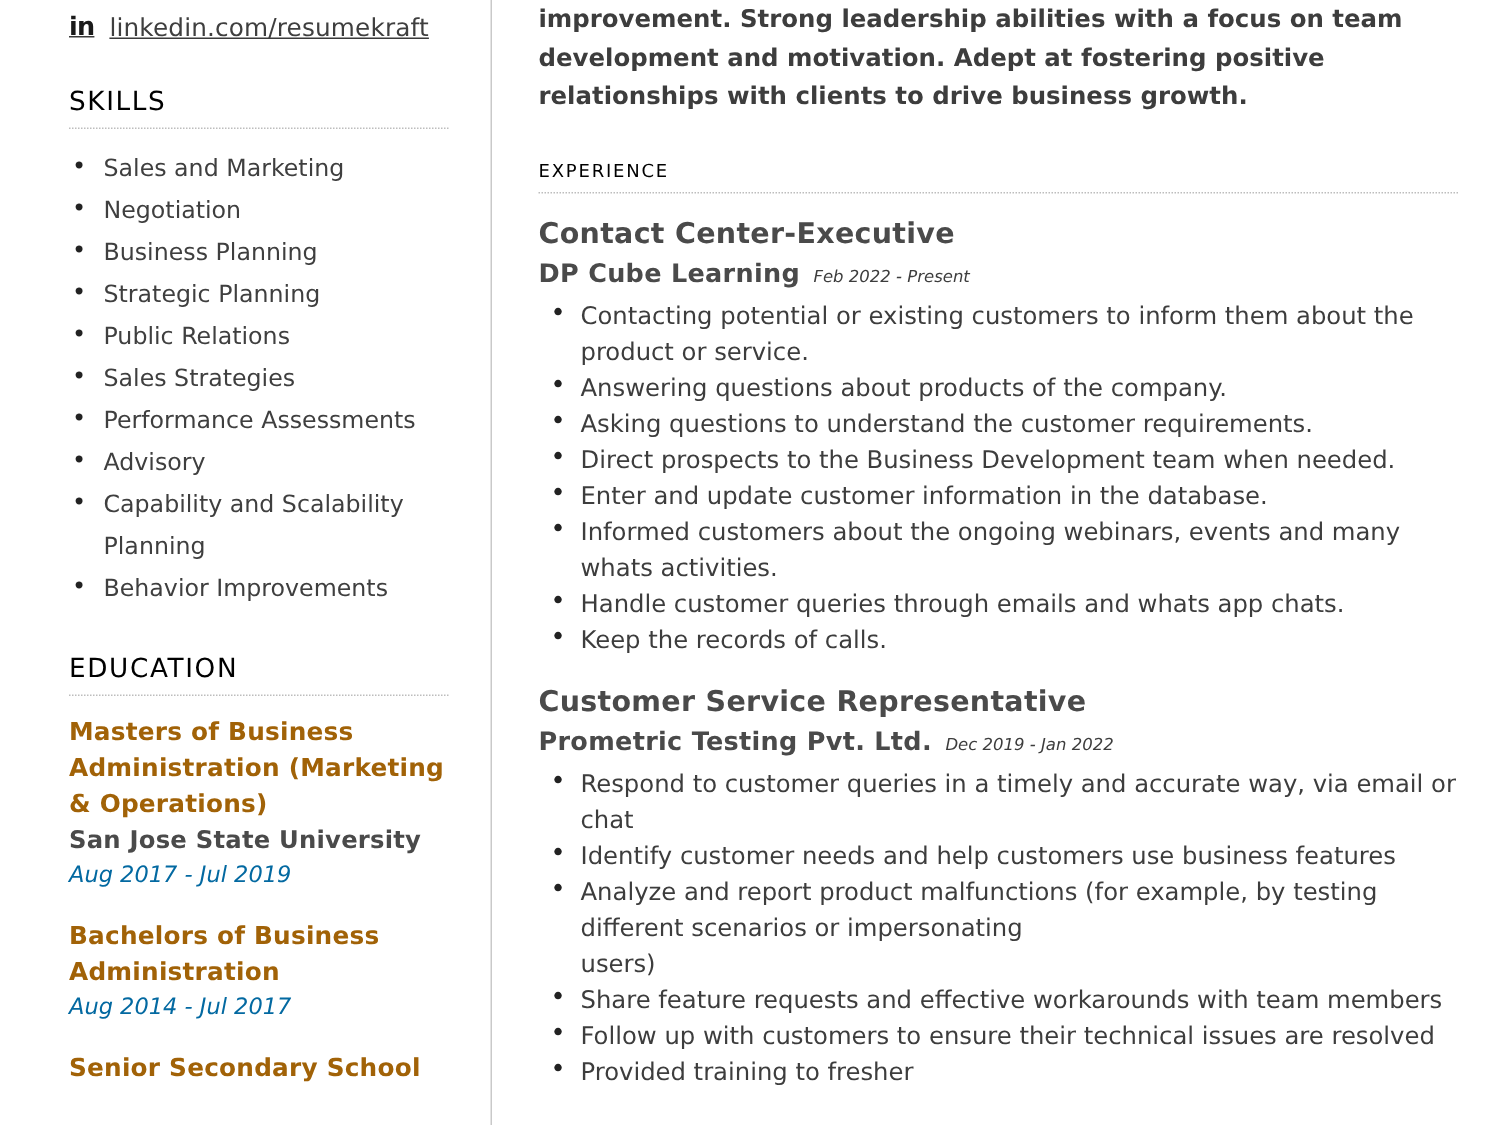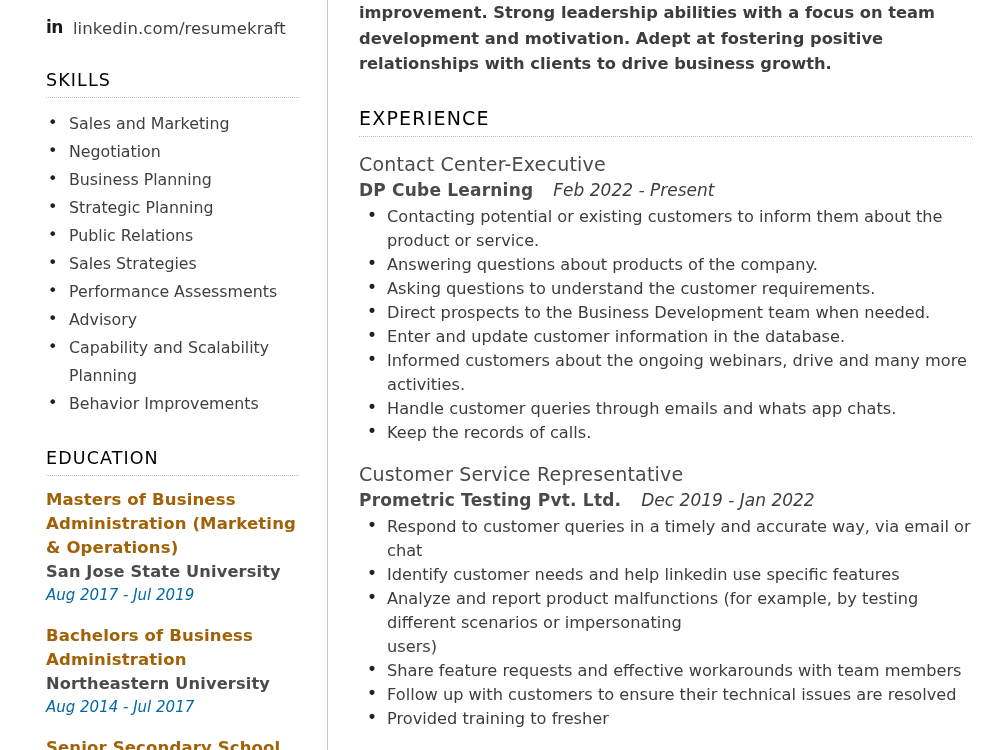--- a/index.html
+++ b/index.html
@@ -26,25 +26,26 @@
   .sidebar {
     width: 328px;
     box-sizing: border-box;
     padding: 0 28px 0 46px;
     border-right: 1px solid #c9c9c9;
     position: relative;
     overflow: hidden;
   }
   .contact-line {
     display: flex;
-    align-items: center;
+    align-items: flex-end;
     gap: 10px;
-    margin-top: 16px;
+    margin-top: 4px;
     padding-top: 0;
     height: 24px;
+    text-decoration: underline;
   }
   .li-icon {
     font-weight: bold;
     font-size: 17px;
     color: #1a1a1a;
     letter-spacing: -0.5px;
     font-family: "DejaVu Sans", sans-serif;
     line-height: 1;
     position: relative;
     top: -1px;
@@ -121,47 +122,47 @@
   }
   .summary {
     font-size: 16.3px;
     line-height: 25.5px;
     color: #3d3d3d;
     margin: 0;
     padding-top: 0;
     font-weight: bold;
   }
   .main .sec-head {
-    font-size: 19px;
+    font-size: 12px;
     letter-spacing: 1.2px;
   }
   .main .sec-rule { margin-bottom: 14px; }
   .job { margin-bottom: 16px; }
   .job-title {
     font-size: 19px;
     color: #4a4a4a;
-    font-weight: 400;
+    font-weight: 700;
     line-height: 27px;
     letter-spacing: 0.2px;
   }
   .job-meta {
     line-height: 25px;
     margin-bottom: 2px;
   }
   .job-company {
     font-size: 17px;
     font-weight: bold;
     color: #4a4a4a;
     letter-spacing: 0.2px;
   }
   .job-dates {
-    font-size: 17px;
+    font-size: 11px;
     font-style: italic;
     color: #3d3d3d;
-    margin-left: 20px;
+    margin-left: 9px;
   }
   ul.bullets {
     list-style: none;
     margin: 0;
     padding: 0;
   }
   ul.bullets li {
     position: relative;
     padding-left: 28px;
     font-size: 16.2px;
@@ -209,21 +210,20 @@
     <div class="sec-rule"></div>
 
     <div class="edu-item">
       <div class="edu-degree">Masters of Business Administration (Marketing &amp; Operations)</div>
       <div class="edu-school">San Jose State University</div>
       <div class="edu-dates">Aug 2017 - Jul 2019</div>
     </div>
 
     <div class="edu-item">
       <div class="edu-degree">Bachelors of Business Administration</div>
-      <div class="edu-school">Northeastern University</div>
       <div class="edu-dates">Aug 2014 - Jul 2017</div>
     </div>
 
     <div class="edu-item">
       <div class="edu-degree">Senior Secondary School</div>
     </div>
 
   </div>
 
   <div class="main">
@@ -237,34 +237,34 @@
       <div class="job-title">Contact Center-Executive</div>
       <div class="job-meta">
         <span class="job-company">DP Cube Learning</span><span class="job-dates">Feb 2022 - Present</span>
       </div>
       <ul class="bullets">
         <li>Contacting potential or existing customers to inform them about the product or service.</li>
         <li>Answering questions about products of the company.</li>
         <li>Asking questions to understand the customer requirements.</li>
         <li>Direct prospects to the Business Development team when needed.</li>
         <li>Enter and update customer information in the database.</li>
-        <li>Informed customers about the ongoing webinars, drive and many more activities.</li>
+        <li>Informed customers about the ongoing webinars, events and many whats activities.</li>
         <li>Handle customer queries through emails and whats app chats.</li>
         <li>Keep the records of calls.</li>
       </ul>
     </div>
 
     <div class="job">
       <div class="job-title">Customer Service Representative</div>
       <div class="job-meta">
         <span class="job-company">Prometric Testing Pvt. Ltd.</span><span class="job-dates">Dec 2019 - Jan 2022</span>
       </div>
       <ul class="bullets">
         <li>Respond to customer queries in a timely and accurate way, via email or chat</li>
-        <li>Identify customer needs and help linkedin use specific features</li>
+        <li>Identify customer needs and help customers use business features</li>
         <li style="white-space: pre-line;">Analyze and report product malfunctions (for example, by testing different scenarios or impersonating
 users)</li>
         <li>Share feature requests and effective workarounds with team members</li>
         <li>Follow up with customers to ensure their technical issues are resolved</li>
         <li>Provided training to fresher</li>
       </ul>
     </div>
 
   </div>
 </div>

